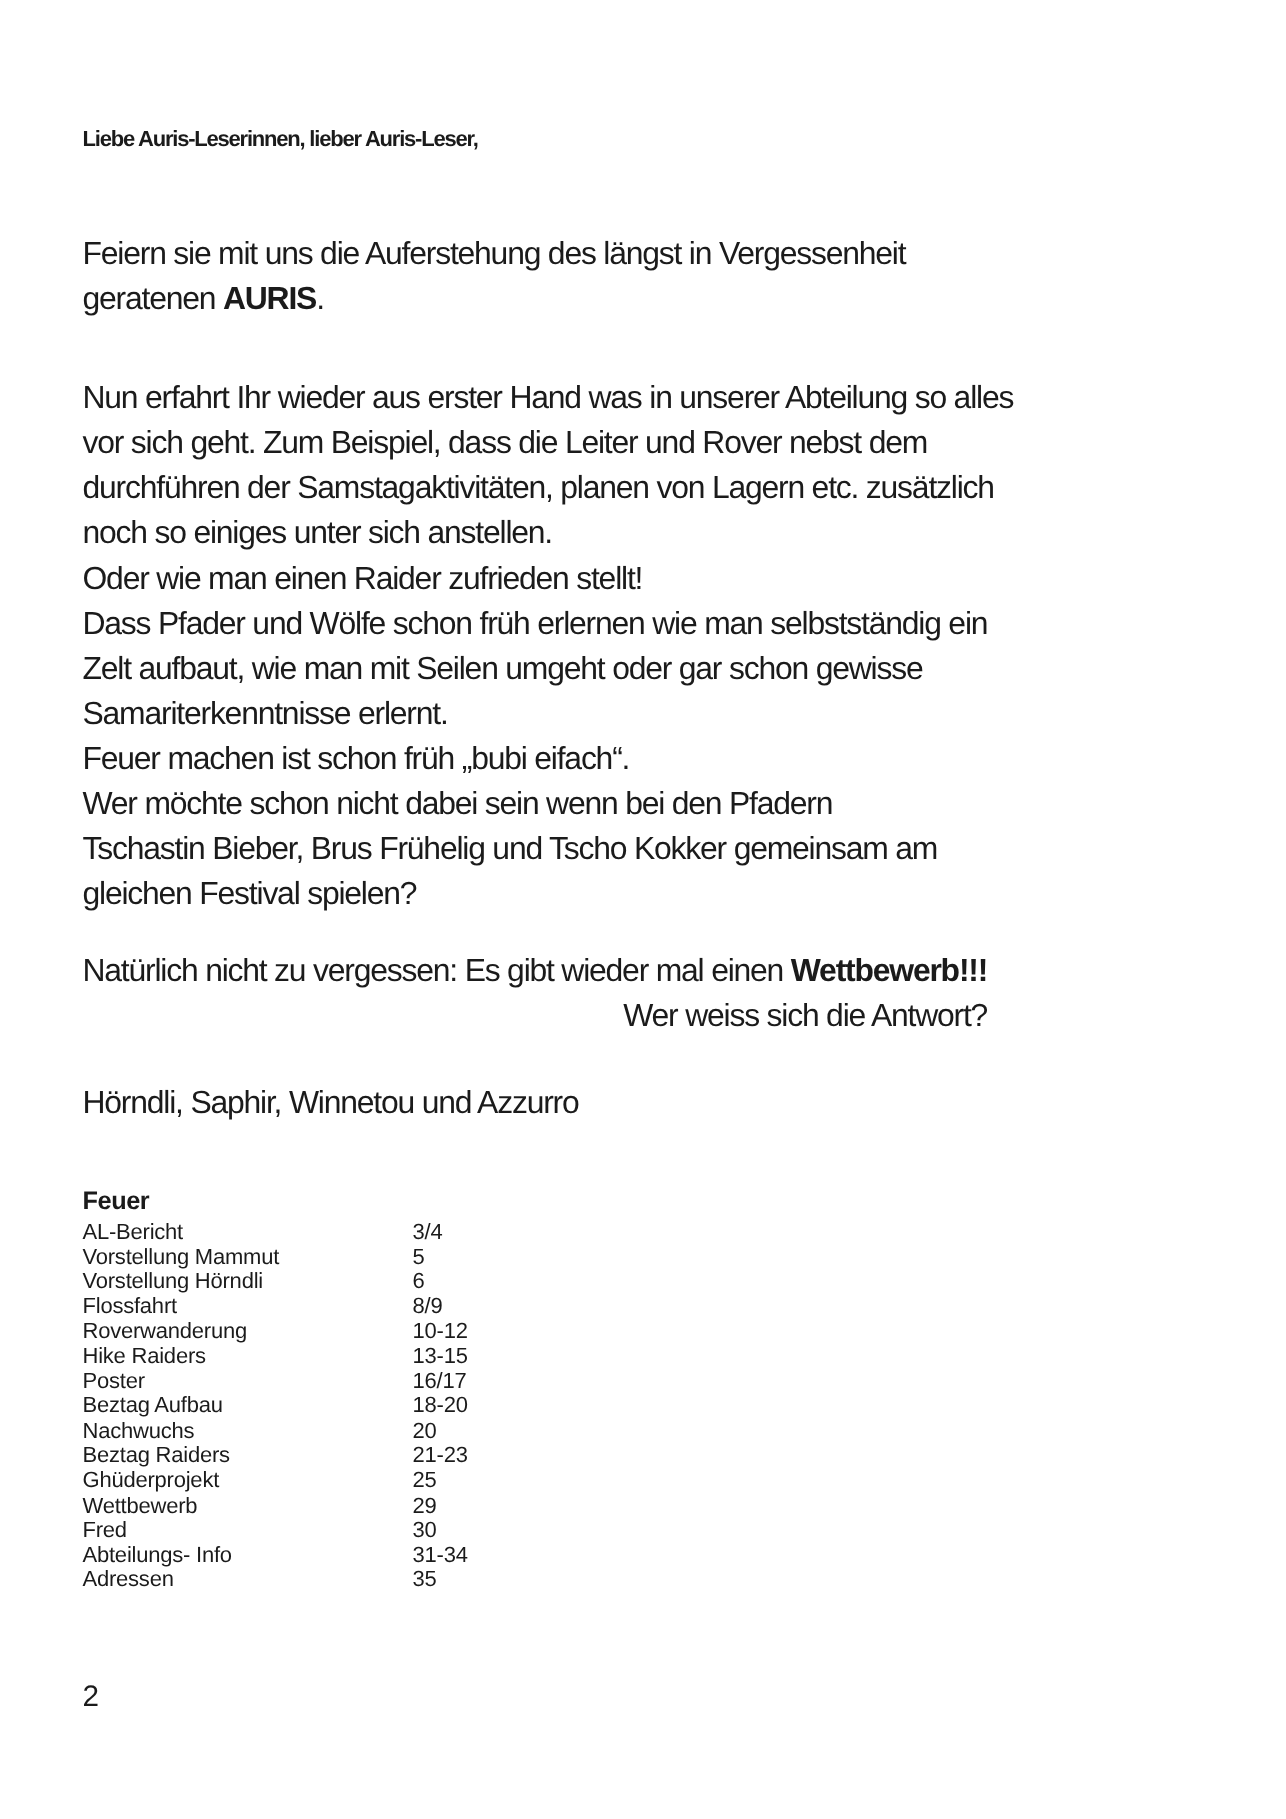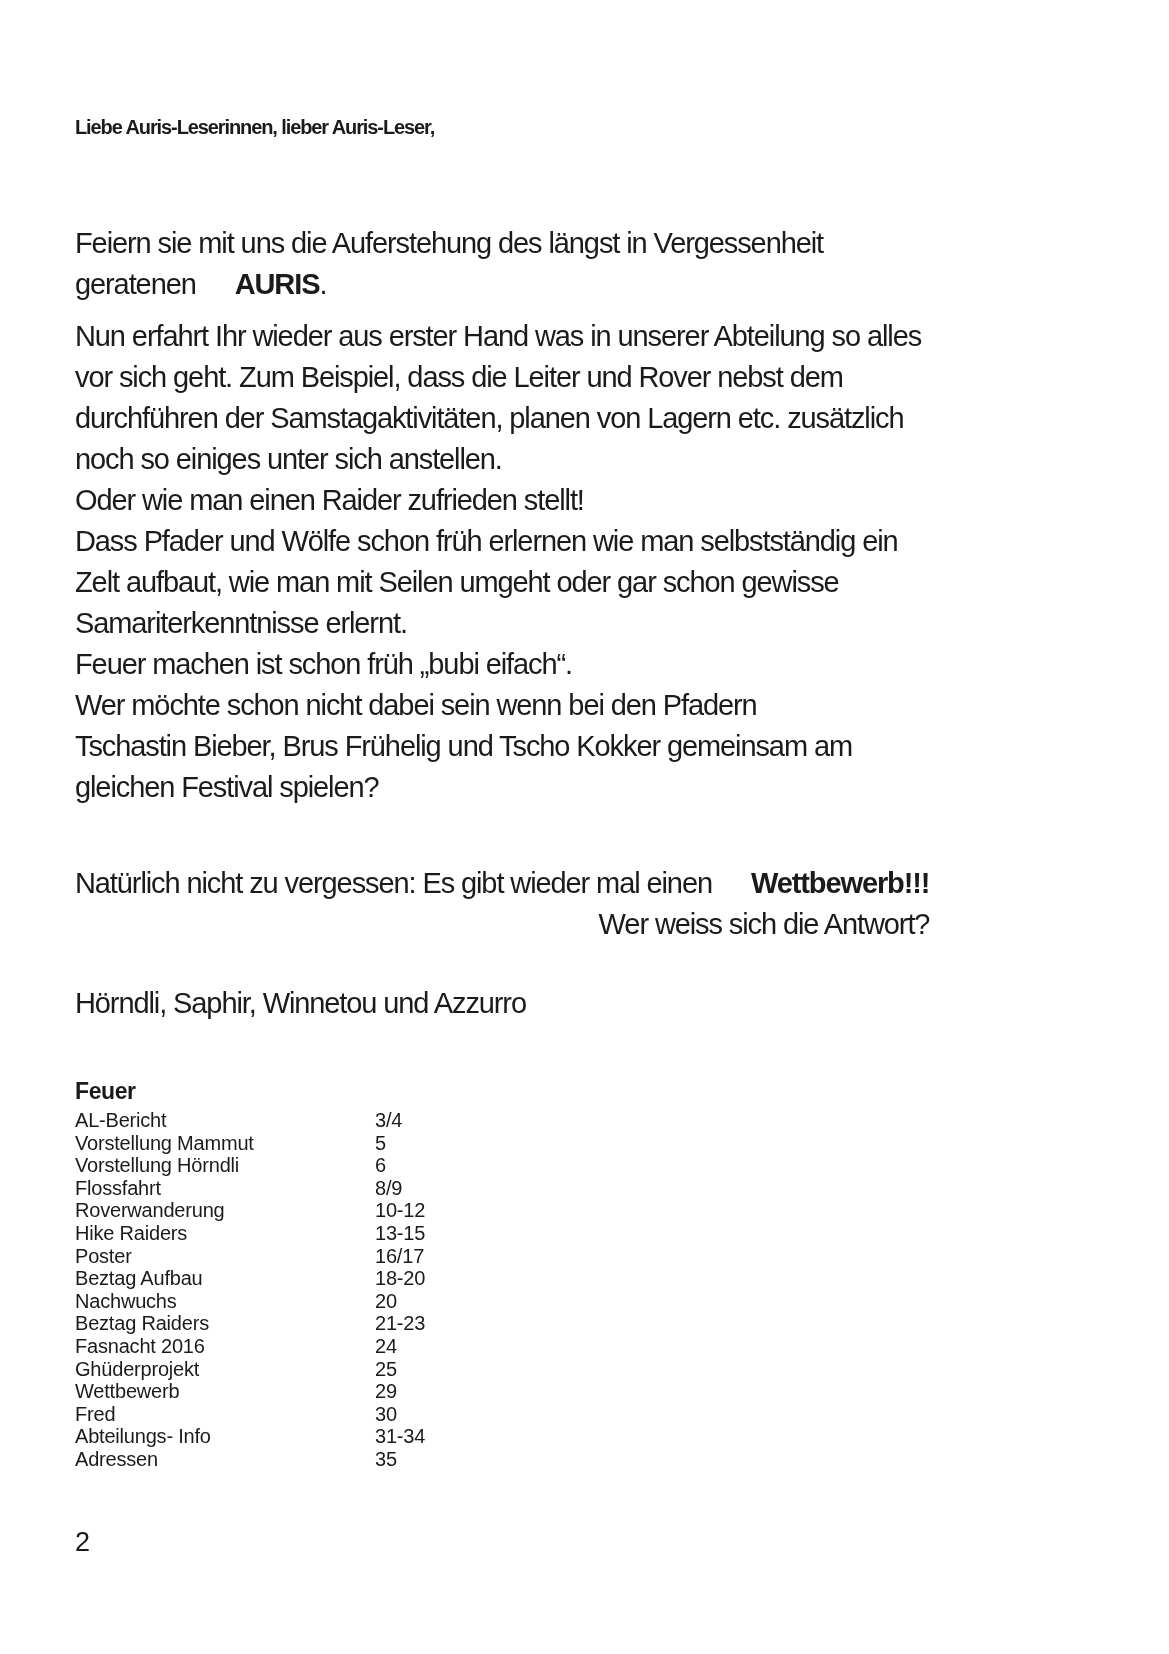--- a/index.html
+++ b/index.html
@@ -19,24 +19,24 @@
     font-weight: bold;
     letter-spacing: -1.1px;
     white-space: nowrap;
   }
   .bodytext {
     font-size: 29px;
     line-height: 41px;
     letter-spacing: -1.1px;
   }
   .line { white-space: nowrap; }
-  b { font-weight: bold; margin-left: 32px; }
+  b { font-weight: bold; }
 
-  .intro     { top: 223px; }
-  .body      { top: 316px; }
+  .intro     { top: 211px; }
+  .body      { top: 342px; }
   .contest   { top: 863px; text-align: right; }
   .signature { top: 983px; white-space: nowrap; }
 
   .toc {
     top: 1077px;
     font-size: 20px;
     letter-spacing: -0.2px;
   }
   .toc-title {
     font-size: 23px;
@@ -126,24 +126,20 @@
         </div>
         <div class="toc-row">
           <span class="toc-label">Nachwuchs</span>
           <span class="toc-pages">20</span>
         </div>
         <div class="toc-row">
           <span class="toc-label">Beztag Raiders</span>
           <span class="toc-pages">21-23</span>
         </div>
         <div class="toc-row">
-          <span class="toc-label">Fasnacht 2016</span>
-          <span class="toc-pages">24</span>
-        </div>
-        <div class="toc-row">
           <span class="toc-label">Ghüderprojekt</span>
           <span class="toc-pages">25</span>
         </div>
         <div class="toc-row">
           <span class="toc-label">Wettbewerb</span>
           <span class="toc-pages">29</span>
         </div>
         <div class="toc-row">
           <span class="toc-label">Fred</span>
           <span class="toc-pages">30</span>

